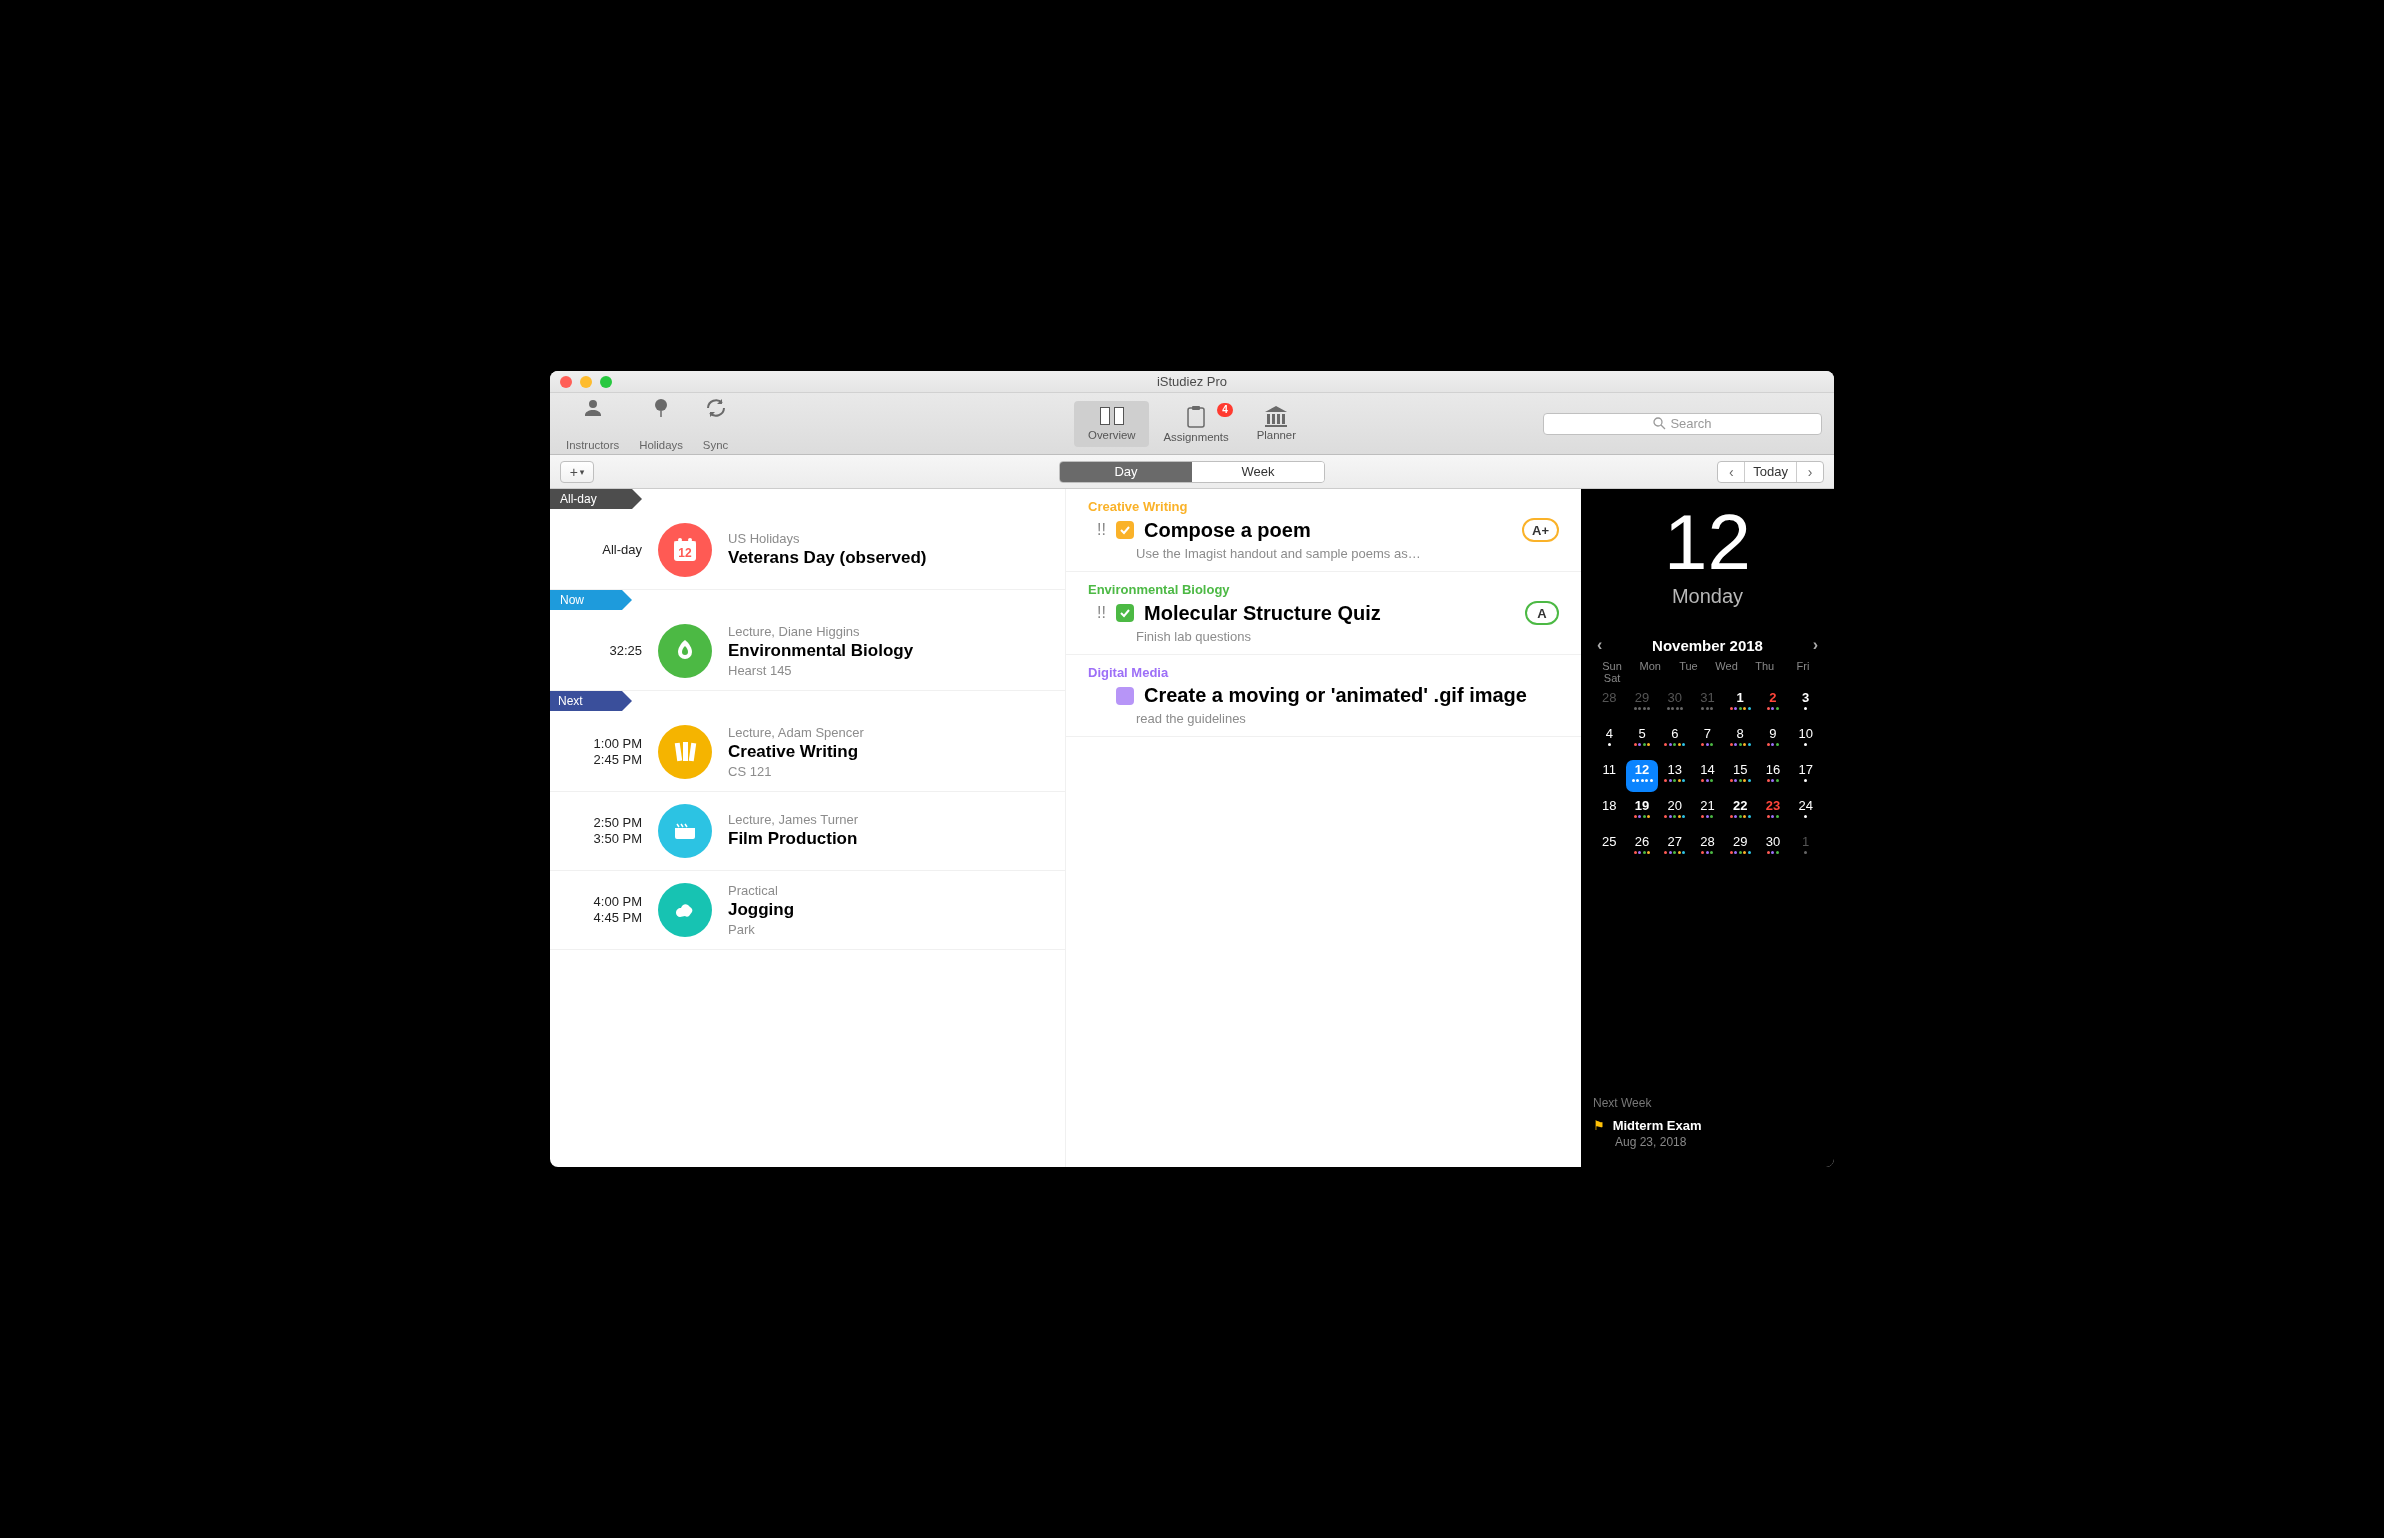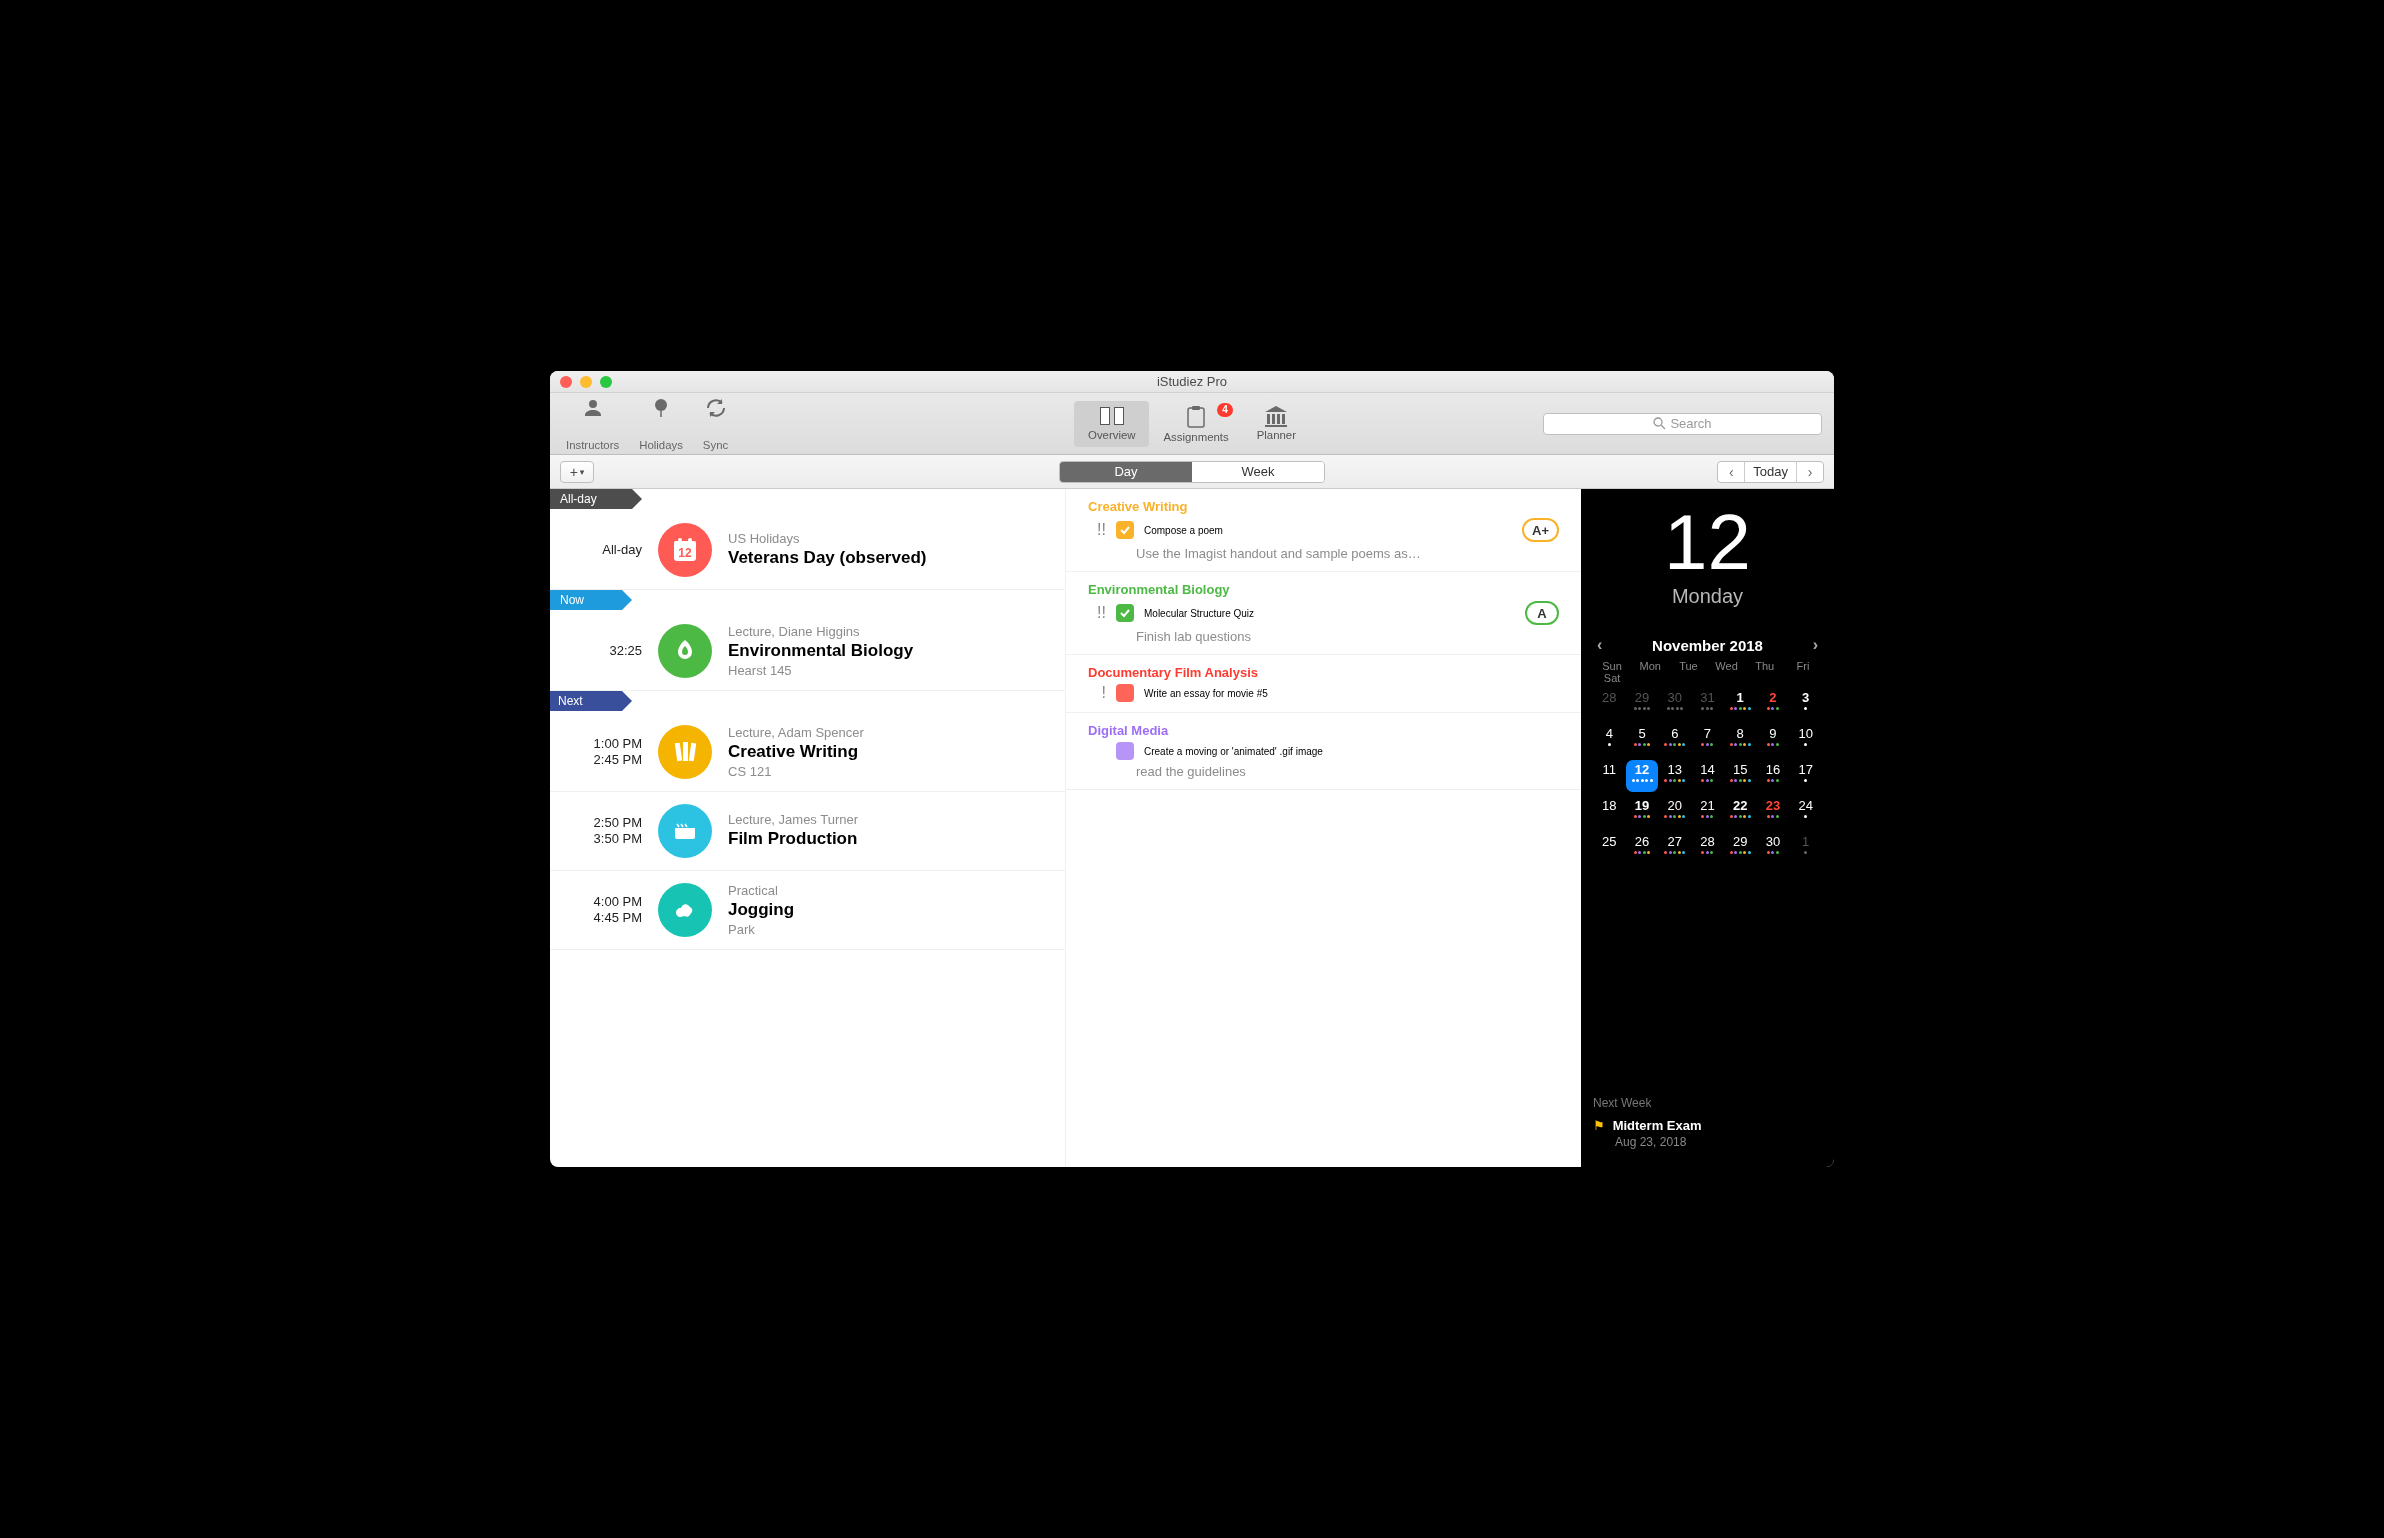--- a/index.html
+++ b/index.html
@@ -156,21 +156,21 @@
 .assign {
   padding: 10px 22px; border-bottom: 1px solid #f0f0f0;
 }
 .assign-course { font-size: 13px; font-weight: 600; margin-bottom: 4px; }
 .assign-row { display: flex; align-items: center; gap: 10px; }
 .priority { color:#888; font-size: 16px; width:18px; text-align:right; }
 .check {
   width: 18px; height: 18px; border-radius: 4px; display:flex; align-items:center; justify-content:center;
   flex-shrink:0;
 }
-.assign-title { font-weight: 400; font-size: 10px; color:#000; flex:1; }
+.assign-title { font-weight: 700; font-size: 20px; color:#000; flex:1; }
 .assign-note { color:#8c8c8c; font-size: 13px; margin-top:4px; margin-left:48px; }
 .grade {
   border: 2px solid; border-radius: 14px;
   min-width:34px; height:24px; padding:0 8px; font-size:13px; font-weight:600;
   display:flex; align-items:center; justify-content:center;
 }
 
 
 .sidebar {
   width: 253px; background:#000; color:#fff; display:flex; flex-direction:column;
@@ -423,30 +423,20 @@
                 <svg width="12" height="12" viewBox="0 0 12 12">
                   <path d="M2 6l3 3 5-6" stroke="#fff" stroke-width="2" fill="none"></path>
                 </svg>
               </div>
       <div class="assign-title">Molecular Structure Quiz</div>
       <div class="grade" style="border-color:#4cb944;color:#333">A</div>
     </div>
     <div class="assign-note">Finish lab questions</div>
   </div>
           <div class="assign">
-    <div class="assign-course" style="color:#ff3b30">Documentary Film Analysis</div>
-    <div class="assign-row">
-      <div class="priority">!</div>
-      <div class="check" style="background:#ff6459"></div>
-      <div class="assign-title">Write an essay for movie #5</div>
-
-    </div>
-
-  </div>
-          <div class="assign">
     <div class="assign-course" style="color:#9d6ff7">Digital Media</div>
     <div class="assign-row">
       <div class="priority"></div>
       <div class="check" style="background:#b795f7"></div>
       <div class="assign-title">Create a moving or 'animated' .gif image</div>
 
     </div>
     <div class="assign-note">read the guidelines</div>
   </div>
         </div>

